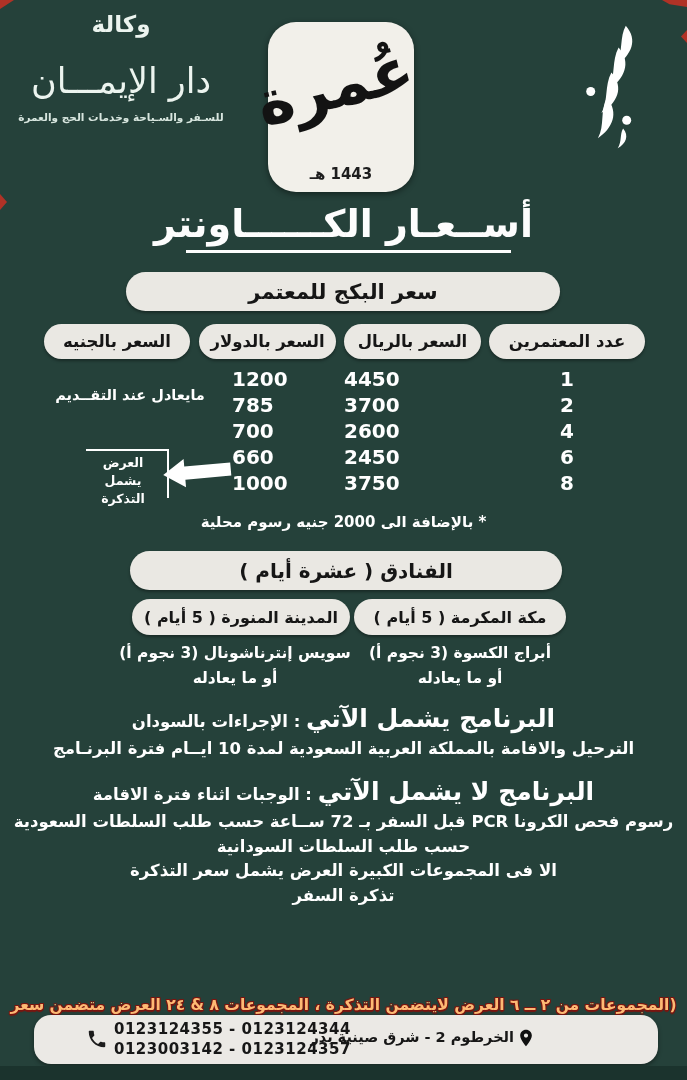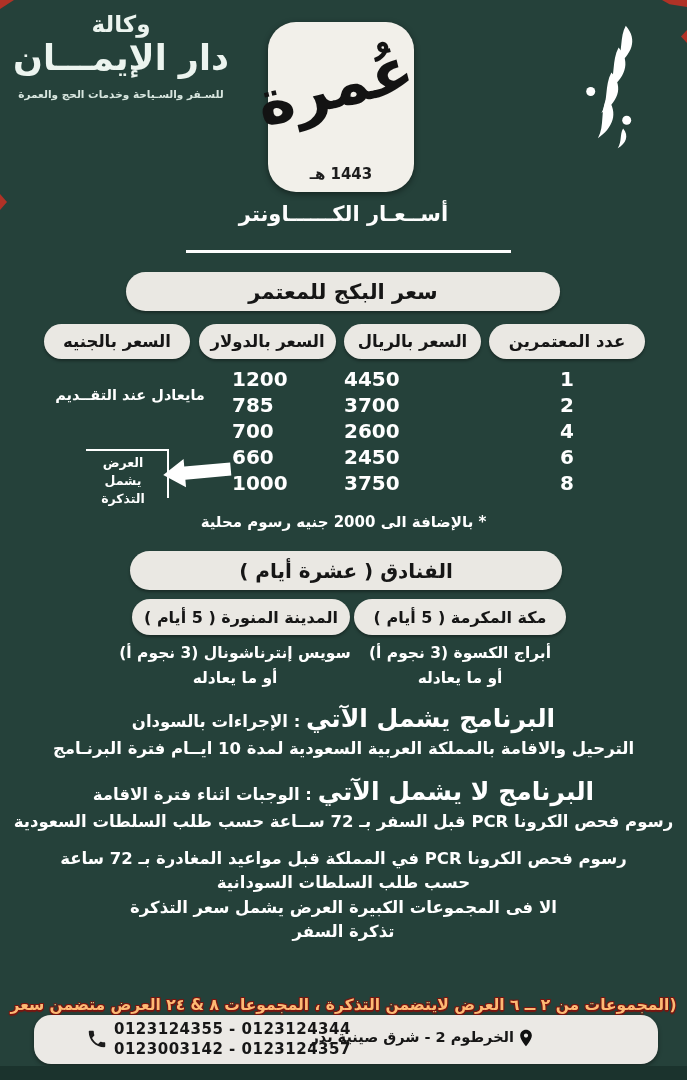--- a/index.html
+++ b/index.html
@@ -7,34 +7,34 @@
     position:relative;width:687px;height:1080px;overflow:hidden;
     background:#25413a;
     font-family:"DejaVu Sans",sans-serif;color:#fff;
   }
   .rtl{direction:rtl;unicode-bidi:embed;}
   .ltr{direction:ltr;}
 
   
   .agency{position:absolute;left:12px;top:12px;width:218px;text-align:center;color:#ecf4ef;}
   .agency .l1{font-size:23px;font-weight:bold;line-height:1.1;}
-  .agency .l2{font-size:35px;font-weight:bold;line-height:1.25;}
+  .agency .l2{font-size:35px;font-weight:normal;line-height:1.25;margin-top:23px;}
   .agency .tag{font-size:10.5px;font-weight:bold;color:#d8e6df;margin-top:7px;letter-spacing:.3px;}
 
   .umrah-card{position:absolute;left:268px;top:22px;width:146px;height:170px;background:#f2f0ea;
     border-radius:28px;box-shadow:0 2px 6px rgba(0,0,0,.45);}
   .umrah-callig{position:absolute;top:26px;left:0;right:0;text-align:center;font-size:62px;
     font-weight:bold;color:#131313;transform:rotate(-14deg);}
   .umrah-year{position:absolute;bottom:9px;left:0;right:0;text-align:center;font-size:15px;
     font-weight:bold;color:#1d1d1d;}
 
   .brand-mark{position:absolute;left:569px;top:24px;width:92px;height:126px;}
 
   
-  .title{position:absolute;top:202px;left:0;right:0;text-align:center;font-size:21px;
+  .title{position:absolute;top:202px;left:0;right:0;text-align:center;font-size:38px;
     font-weight:bold;color:#fdfdfd;letter-spacing:1px;}
   .title-underline{position:absolute;top:250px;left:186px;width:325px;height:3px;background:#fdfdfd;}
 
   .pill{position:absolute;background:#eae8e3;border-radius:22px;color:#161616;font-weight:bold;
     display:flex;align-items:center;justify-content:center;box-shadow:0 2px 3px rgba(0,0,0,.35);}
   .banner1{left:126px;top:272px;width:434px;height:39px;font-size:21px;}
   .hpill{top:324px;height:35px;font-size:16.5px;}
   .hp-count{left:489px;width:156px;}
   .hp-riyal{left:344px;width:137px;}
   .hp-dollar{left:199px;width:137px;}
@@ -179,21 +179,20 @@
   <div class="hotel hotel-madinah rtl">
     <div>سويس إنترناشونال (3 نجوم أ)</div>
     <div>أو ما يعادله</div>
   </div>
 
   <div class="program rtl">
     <div><span class="big">البرنامج يشمل الآتي</span> <span>: الإجراءات بالسودان</span></div>
     <div>الترحيل والاقامة بالمملكة العربية السعودية لمدة 10 ايــام فترة البرنـامج</div>
     <div class="gap"><span class="big">البرنامج لا يشمل الآتي</span> <span>: الوجبات اثناء فترة الاقامة</span></div>
     <div>رسوم فحص الكرونا PCR قبل السفر بـ 72 ســاعة حسب طلب السلطات السعودية</div>
-    <div class="gap">رسوم فحص الكرونا PCR في المملكة قبل مواعيد المغادرة بـ 72 ساعة</div>
     <div>حسب طلب السلطات السودانية</div>
     <div>الا فى المجموعات الكبيرة العرض يشمل سعر التذكرة</div>
     <div>تذكرة السفر</div>
   </div>
 
   <div class="groups-note rtl">(المجموعات من ٢ ــ ٦ العرض لايتضمن التذكرة ، المجموعات ٨ &amp; ٢٤ العرض متضمن سعر التذكرة )</div>
 
   <div class="footer-bar">
     <svg class="phone-icon" width="22" height="22" viewBox="0 0 24 24">
       <path fill="#1c1c1c" d="M6.62 10.79c1.44 2.83 3.76 5.14 6.59 6.59l2.2-2.2c.27-.27.67-.36 1.02-.24 1.12.37 2.33.57 3.57.57.55 0 1 .45 1 1V20c0 .55-.45 1-1 1-9.39 0-17-7.61-17-17 0-.55.45-1 1-1h3.5c.55 0 1 .45 1 1 0 1.25.2 2.45.57 3.57.11.35.03.74-.25 1.02l-2.2 2.2z"></path>

